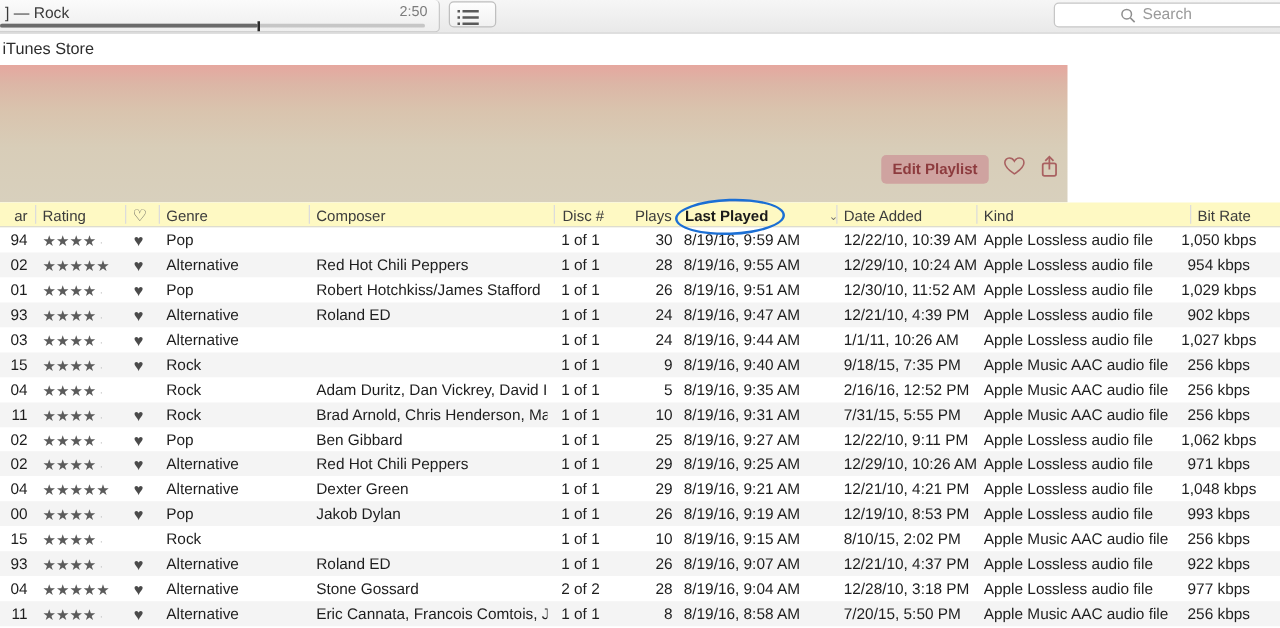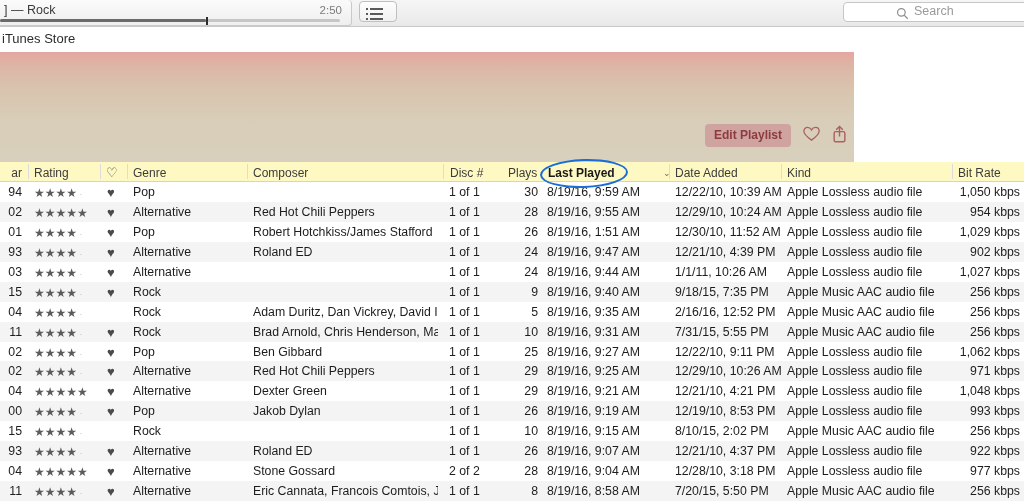--- a/index.html
+++ b/index.html
@@ -126,21 +126,21 @@
   .c-rating  { left: 34px;  width: 64px; letter-spacing: 0px; color: #5b5b5b; font-size: 12px; top: 4px;}
   .c-rating .dot { color: #c4c4c4; font-size: 9px; }
   .c-love    { left: 107px; width: 18px; top: 3px; color: #4a4a4a; font-size: 13px; }
   .c-genre   { left: 133px; width: 115px; }
   .c-composer{ left: 253px; width: 185px; }
   .c-disc    { left: 449px; width: 46px; text-align: left; }
   .c-plays   { left: 500px; width: 38px; text-align: right; }
   .c-last    { left: 547px; width: 110px; }
   .c-added   { left: 675px; width: 118px; }
   .c-kind    { left: 787px; width: 175px; }
-  .c-bitrate { left: 930px; width: 90px; text-align: right; }
+  .c-bitrate { left: 930px; width: 90px; text-align: center; }
 
   
   
   #annotation-ellipse {
     position: absolute; left: 540px; top: 159px;
     width: 88px; height: 29px;
     border: 2.6px solid #1b6fd4;
     border-radius: 50%;
     transform: rotate(-2deg);
     pointer-events: none;
@@ -254,21 +254,21 @@
         <span class="cell c-bitrate">954 kbps</span>
       </div>
       <div class="row odd">
         <span class="cell c-year">01</span>
         <span class="cell c-rating">★★★★<span class="dot"> ·</span></span>
         <span class="cell c-love">♥</span>
         <span class="cell c-genre">Pop</span>
         <span class="cell c-composer">Robert Hotchkiss/James Stafford</span>
         <span class="cell c-disc">1 of 1</span>
         <span class="cell c-plays">26</span>
-        <span class="cell c-last">8/19/16, 1:51 AM</span>
+        <span class="cell c-last">8/19/16, 9:51 AM</span>
         <span class="cell c-added">12/30/10, 11:52 AM</span>
         <span class="cell c-kind">Apple Lossless audio file</span>
         <span class="cell c-bitrate">1,029 kbps</span>
       </div>
       <div class="row even">
         <span class="cell c-year">93</span>
         <span class="cell c-rating">★★★★<span class="dot"> ·</span></span>
         <span class="cell c-love">♥</span>
         <span class="cell c-genre">Alternative</span>
         <span class="cell c-composer">Roland ED</span>

